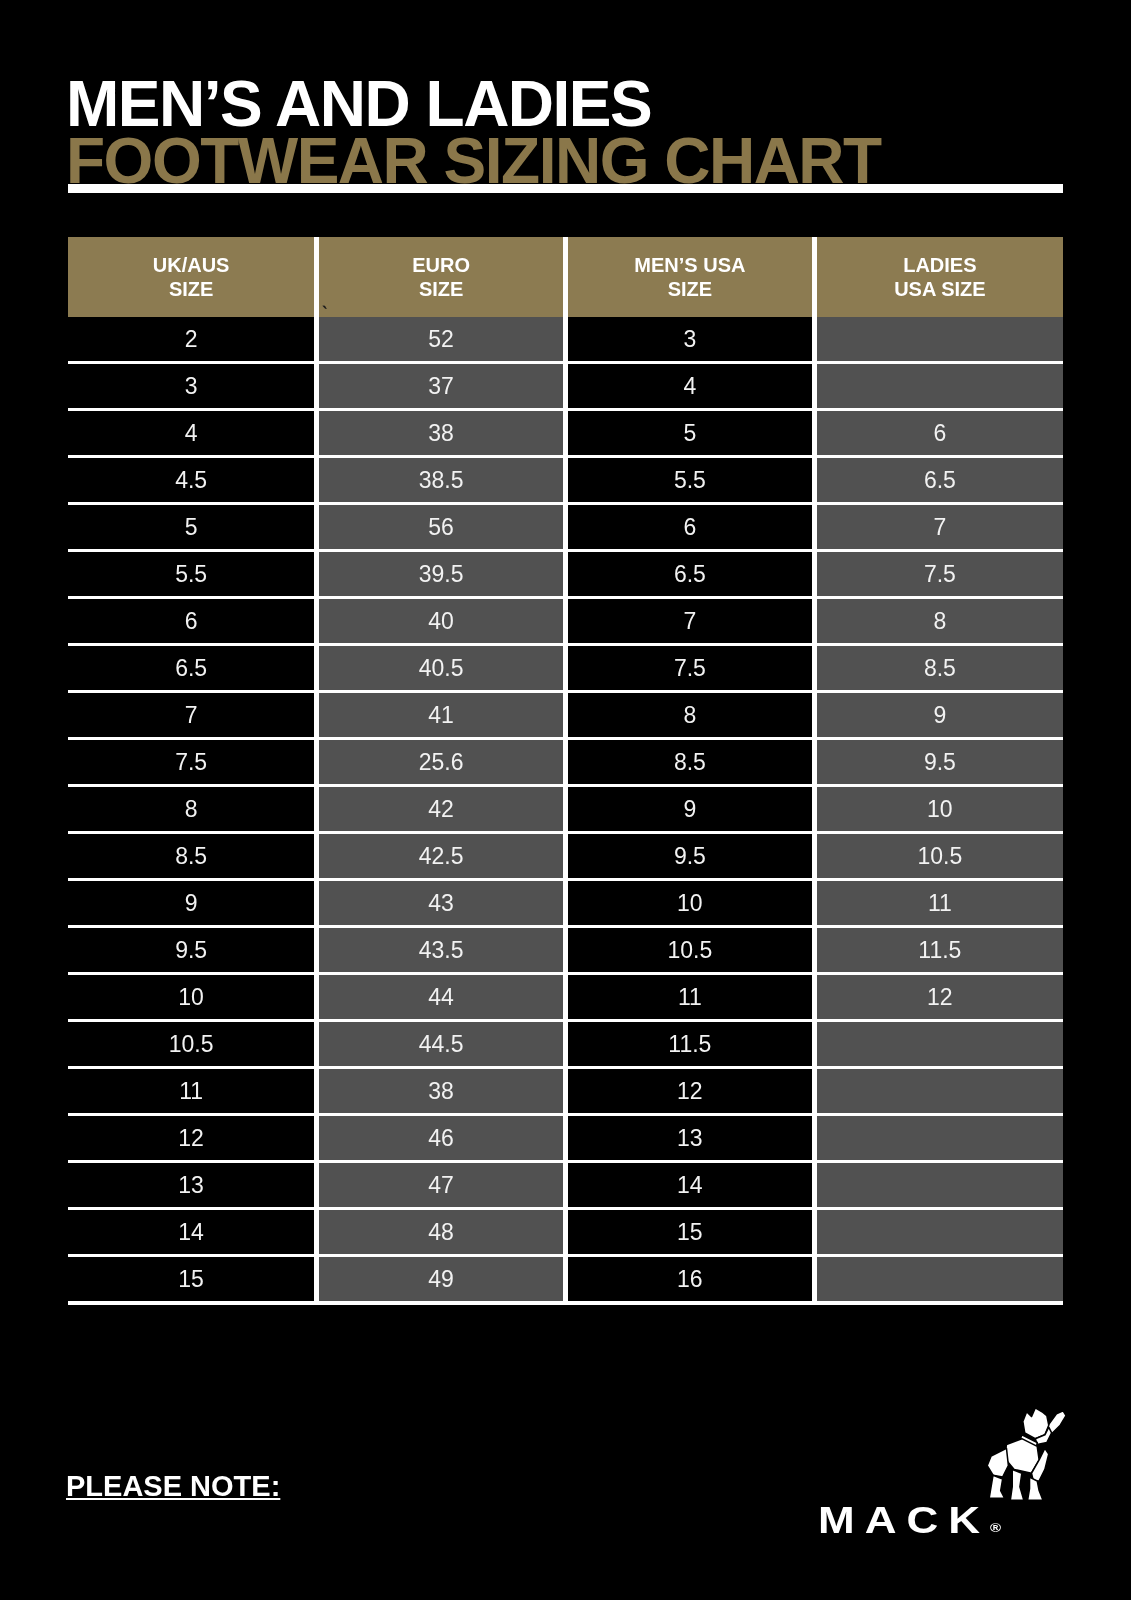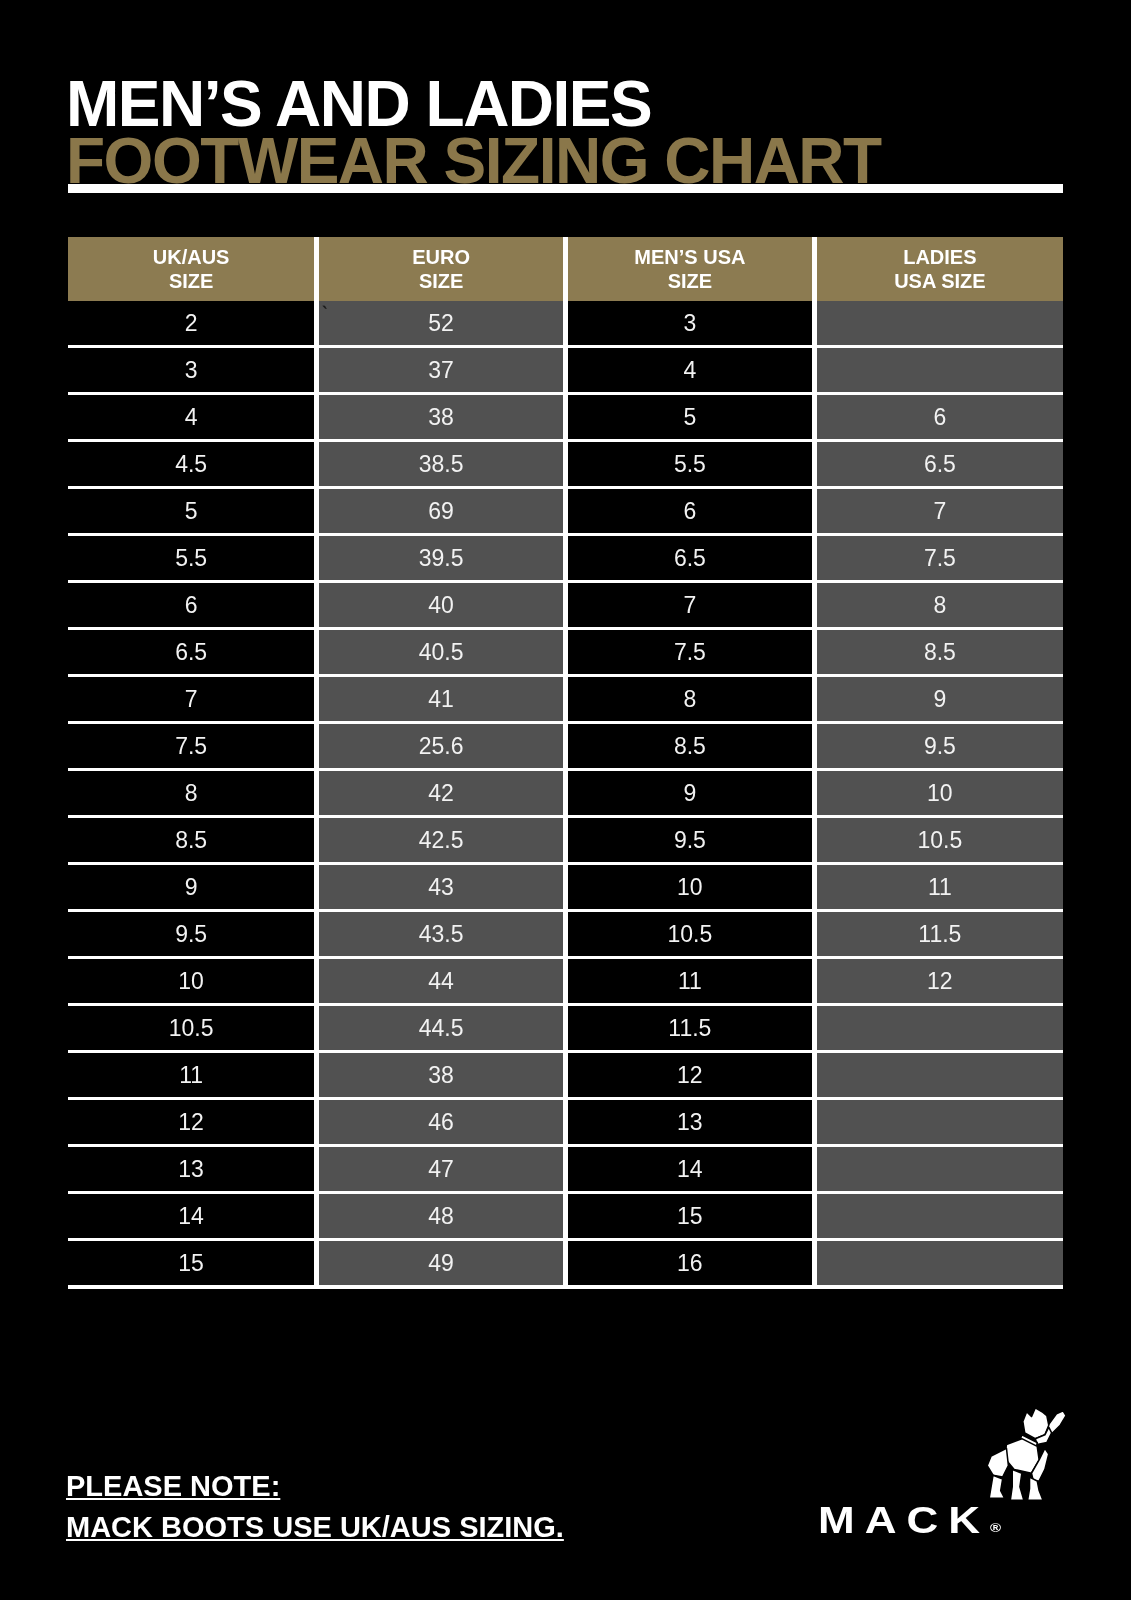--- a/index.html
+++ b/index.html
@@ -53,21 +53,21 @@
   }
   table.sizing th {
     height: 64px;
     background: var(--header-gold, #8c7b51);
     color: var(--white, #fff);
     font-weight: bold;
     font-size: 20px;
     line-height: 24px;
     text-align: center;
     vertical-align: middle;
-    padding: 0;
+    padding: 8px;
   }
   table.sizing td {
     height: 44px;
     color: #f2f2f2;
     font-size: 23px;
     font-weight: normal;
     text-align: center;
     vertical-align: middle;
     padding: 0;
   }
@@ -175,21 +175,21 @@
           <td>6</td>
         </tr>
         <tr>
           <td>4.5</td>
           <td>38.5</td>
           <td>5.5</td>
           <td>6.5</td>
         </tr>
         <tr>
           <td>5</td>
-          <td>69</td>
+          <td>56</td>
           <td>6</td>
           <td>7</td>
         </tr>
         <tr>
           <td>5.5</td>
           <td>39.5</td>
           <td>6.5</td>
           <td>7.5</td>
         </tr>
         <tr>
@@ -282,21 +282,20 @@
           <td>16</td>
           <td></td>
         </tr>
       </tbody>
   </table>
 
   <span class="stray-mark">`</span>
 
   <div class="note">
     <div>PLEASE NOTE:</div>
-    <div>MACK BOOTS USE UK/AUS SIZING.</div>
   </div>
 
   <div class="logo">
     <svg class="bulldog" width="100" height="98" viewBox="0 0 104 102" aria-hidden="true">
       <g fill="#ffffff" stroke="#000000" stroke-width="1.6" stroke-linejoin="round">
 
         <polygon points="82,22 92,8 99,5 102,10 96,20 86,30 81,32"></polygon>
 
         <polygon points="57,16 61,6 66,11 70,2 77,6 82,10 84,20 80,30 70,34 59,28"></polygon>
 

